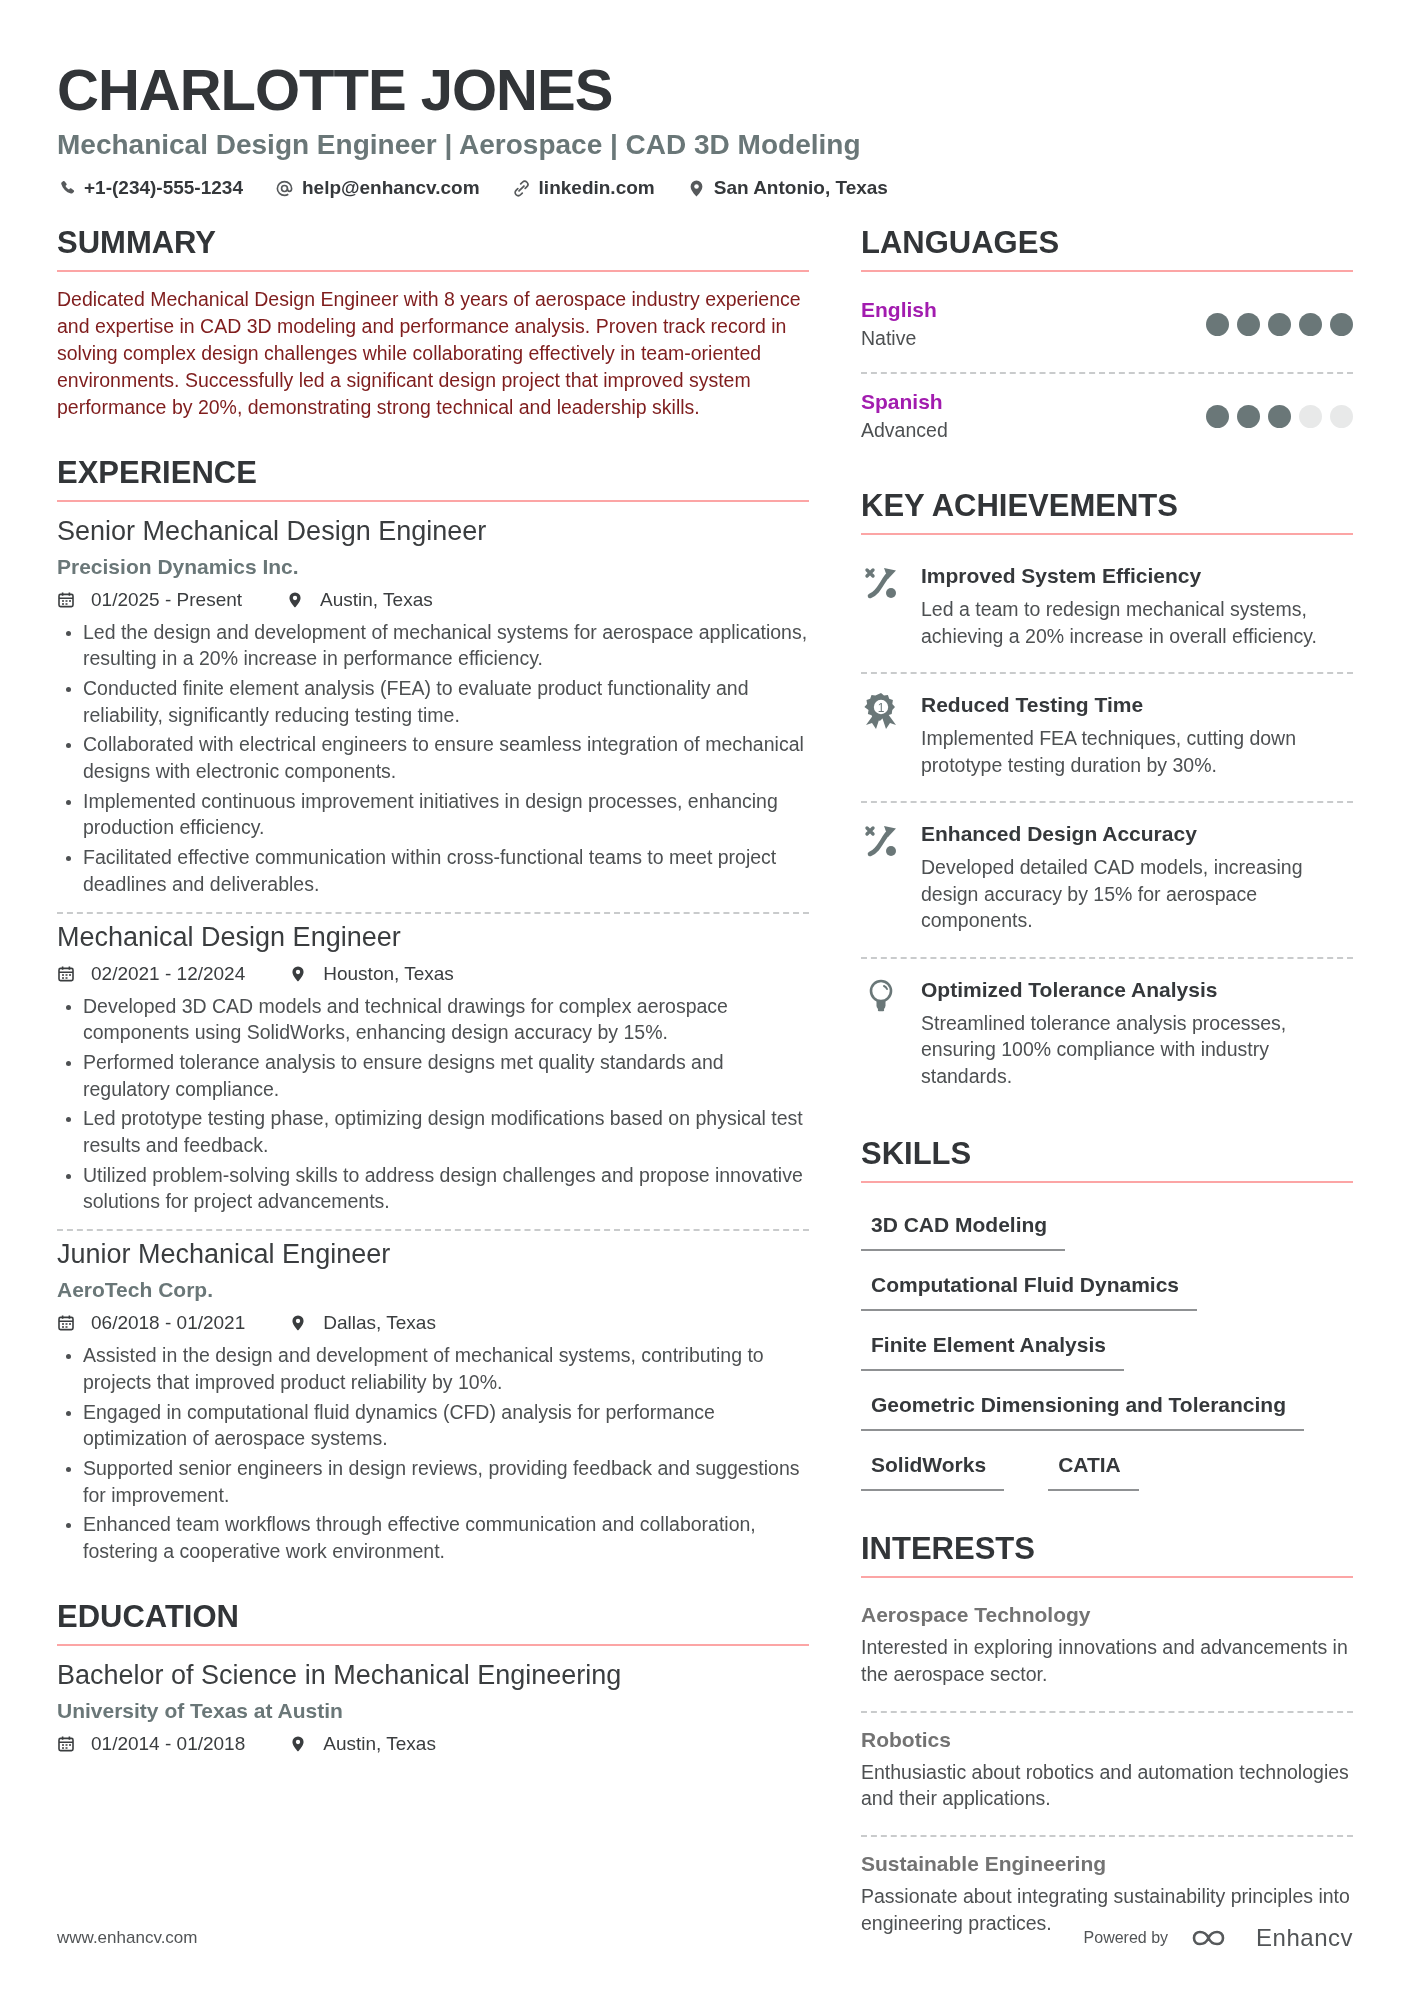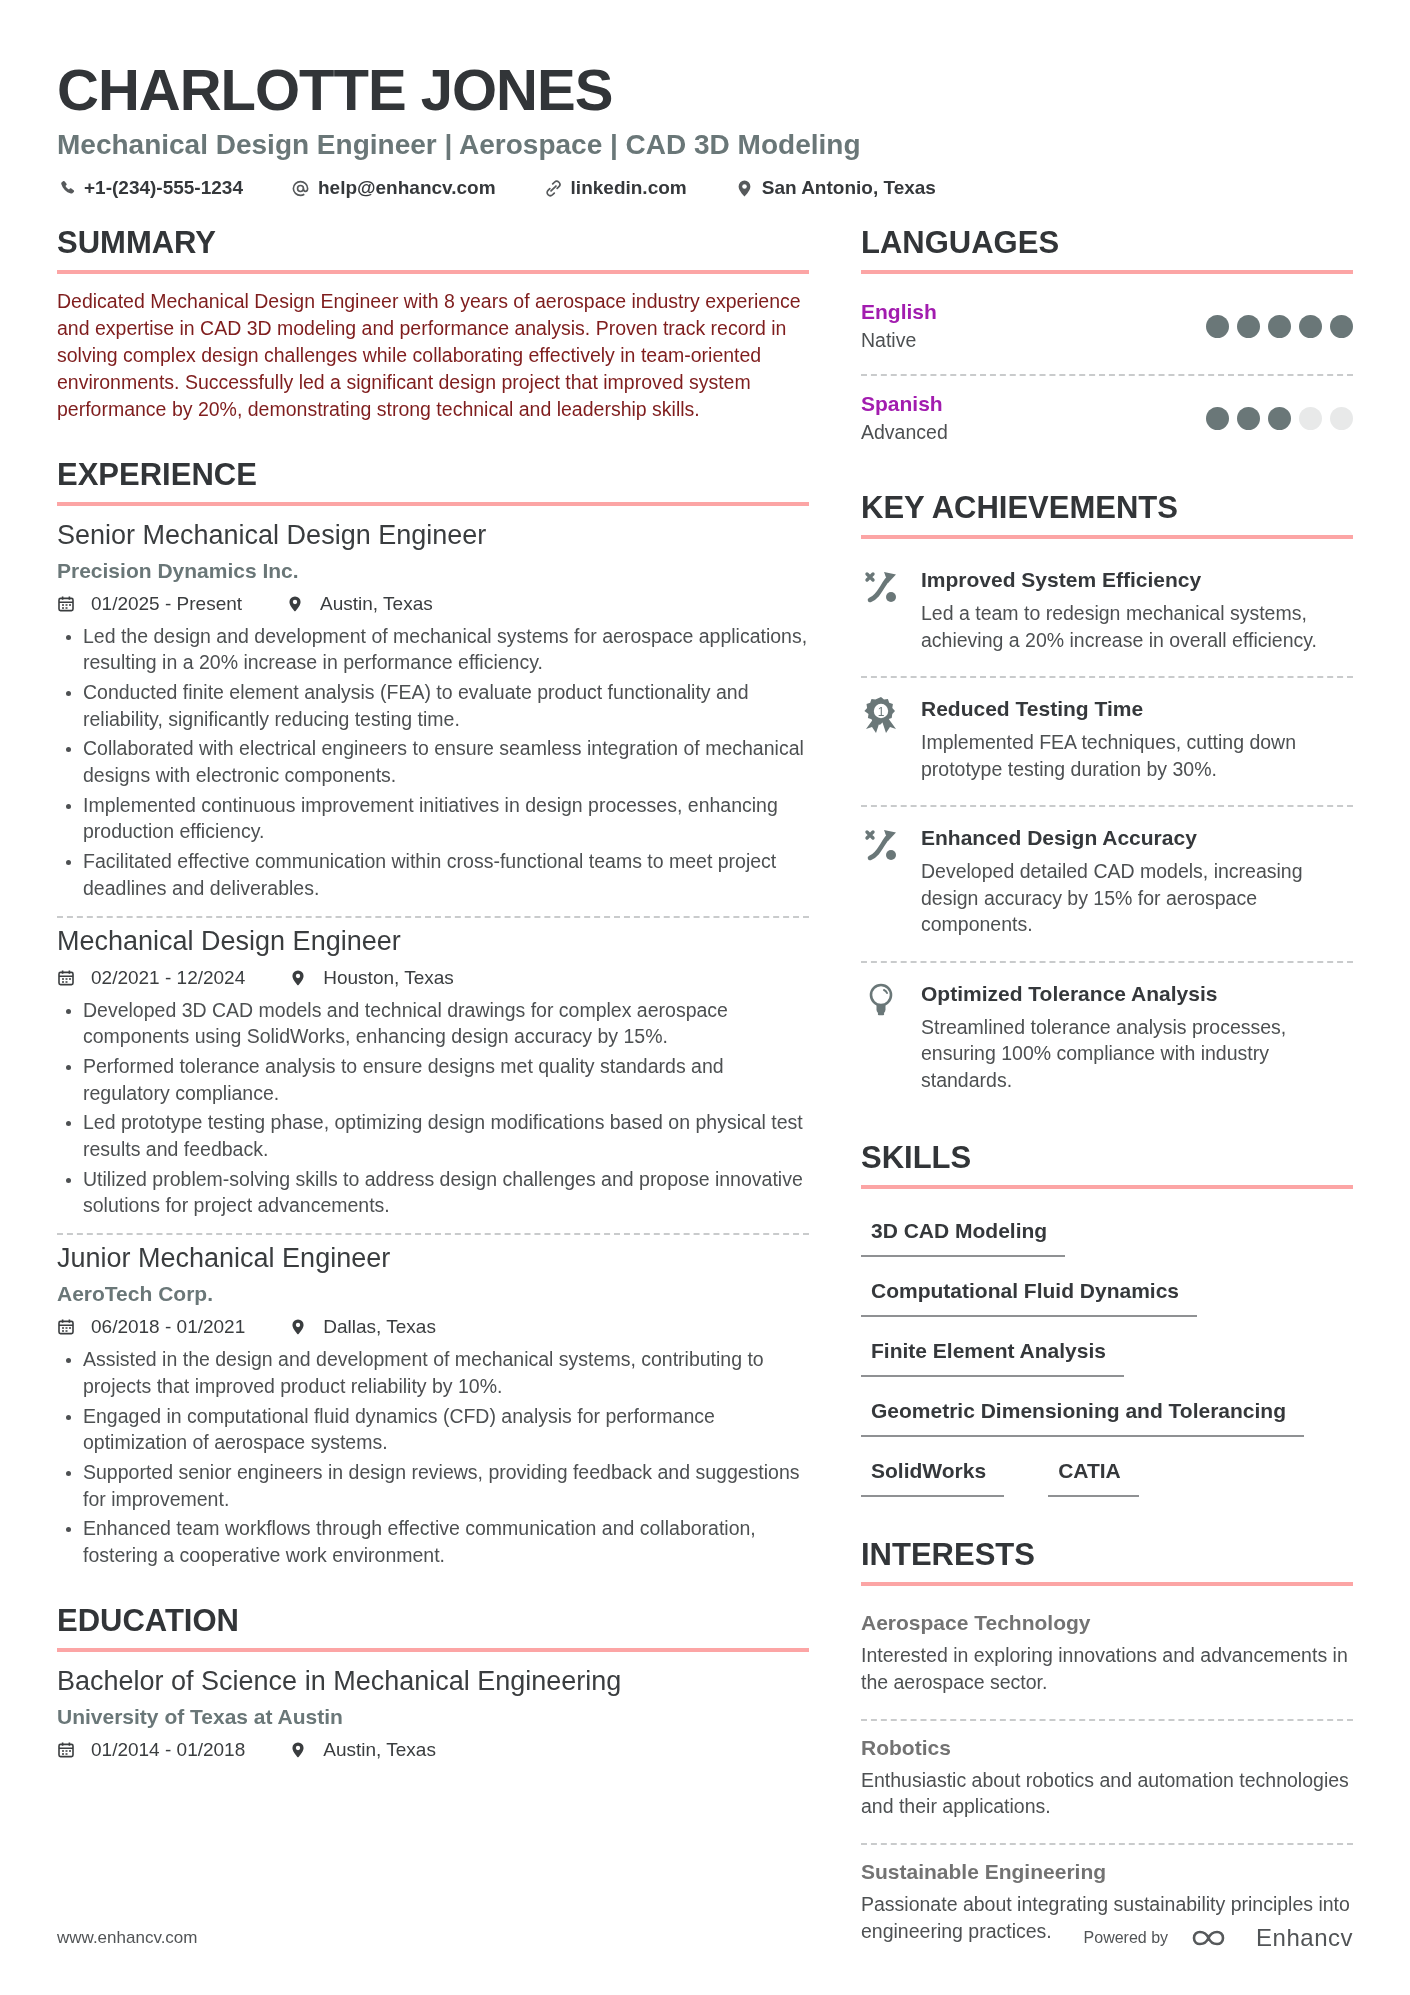--- a/index.html
+++ b/index.html
@@ -9,31 +9,31 @@
     font-family:"Liberation Sans", sans-serif;
     color:#35383b;
     position:relative;
     overflow:hidden;
   }
   .page { padding:42px 57px 0 57px; }
 
   
   .name { font-size:58px; font-weight:700; letter-spacing:-1px; color:#323538; margin-top:14px; }
   .headline { font-size:28px; font-weight:700; color:#6a7778; margin-top:6px; }
-  .contact-row { display:flex; align-items:center; gap:48px; margin-top:16px; }
+  .contact-row { display:flex; align-items:center; gap:32px; margin-top:16px; }
   .contact-item { display:flex; align-items:center; gap:8px; font-size:19px; font-weight:700; color:#35383b; }
   .cicon { width:19px; height:19px; flex:0 0 auto; display:inline-flex; }
   .cicon svg { width:100%; height:100%; }
 
   
   .cols { display:grid; grid-template-columns:752px 1fr; column-gap:52px; margin-top:26px; }
 
   .sec-heading {
     font-size:31px; font-weight:700; color:#323538;
-    padding-bottom:9px; border-bottom:4px solid #fca5a5;
+    padding-bottom:9px; border-bottom:2px solid #fca5a5;
     margin-bottom:14px;
   }
   .mt { margin-top:34px; }
 
   .body-text { font-size:19.5px; line-height:1.38; color:#7f1d1d; }
 
   
   .job-title { font-size:27px; font-weight:400; color:#3a3d3f; margin-top:8px; }
   .edu-title { font-size:27px; font-weight:400; color:#3a3d3f; margin-top:8px; }
   .company { font-size:21px; font-weight:700; color:#6a7778; margin-top:8px; }

